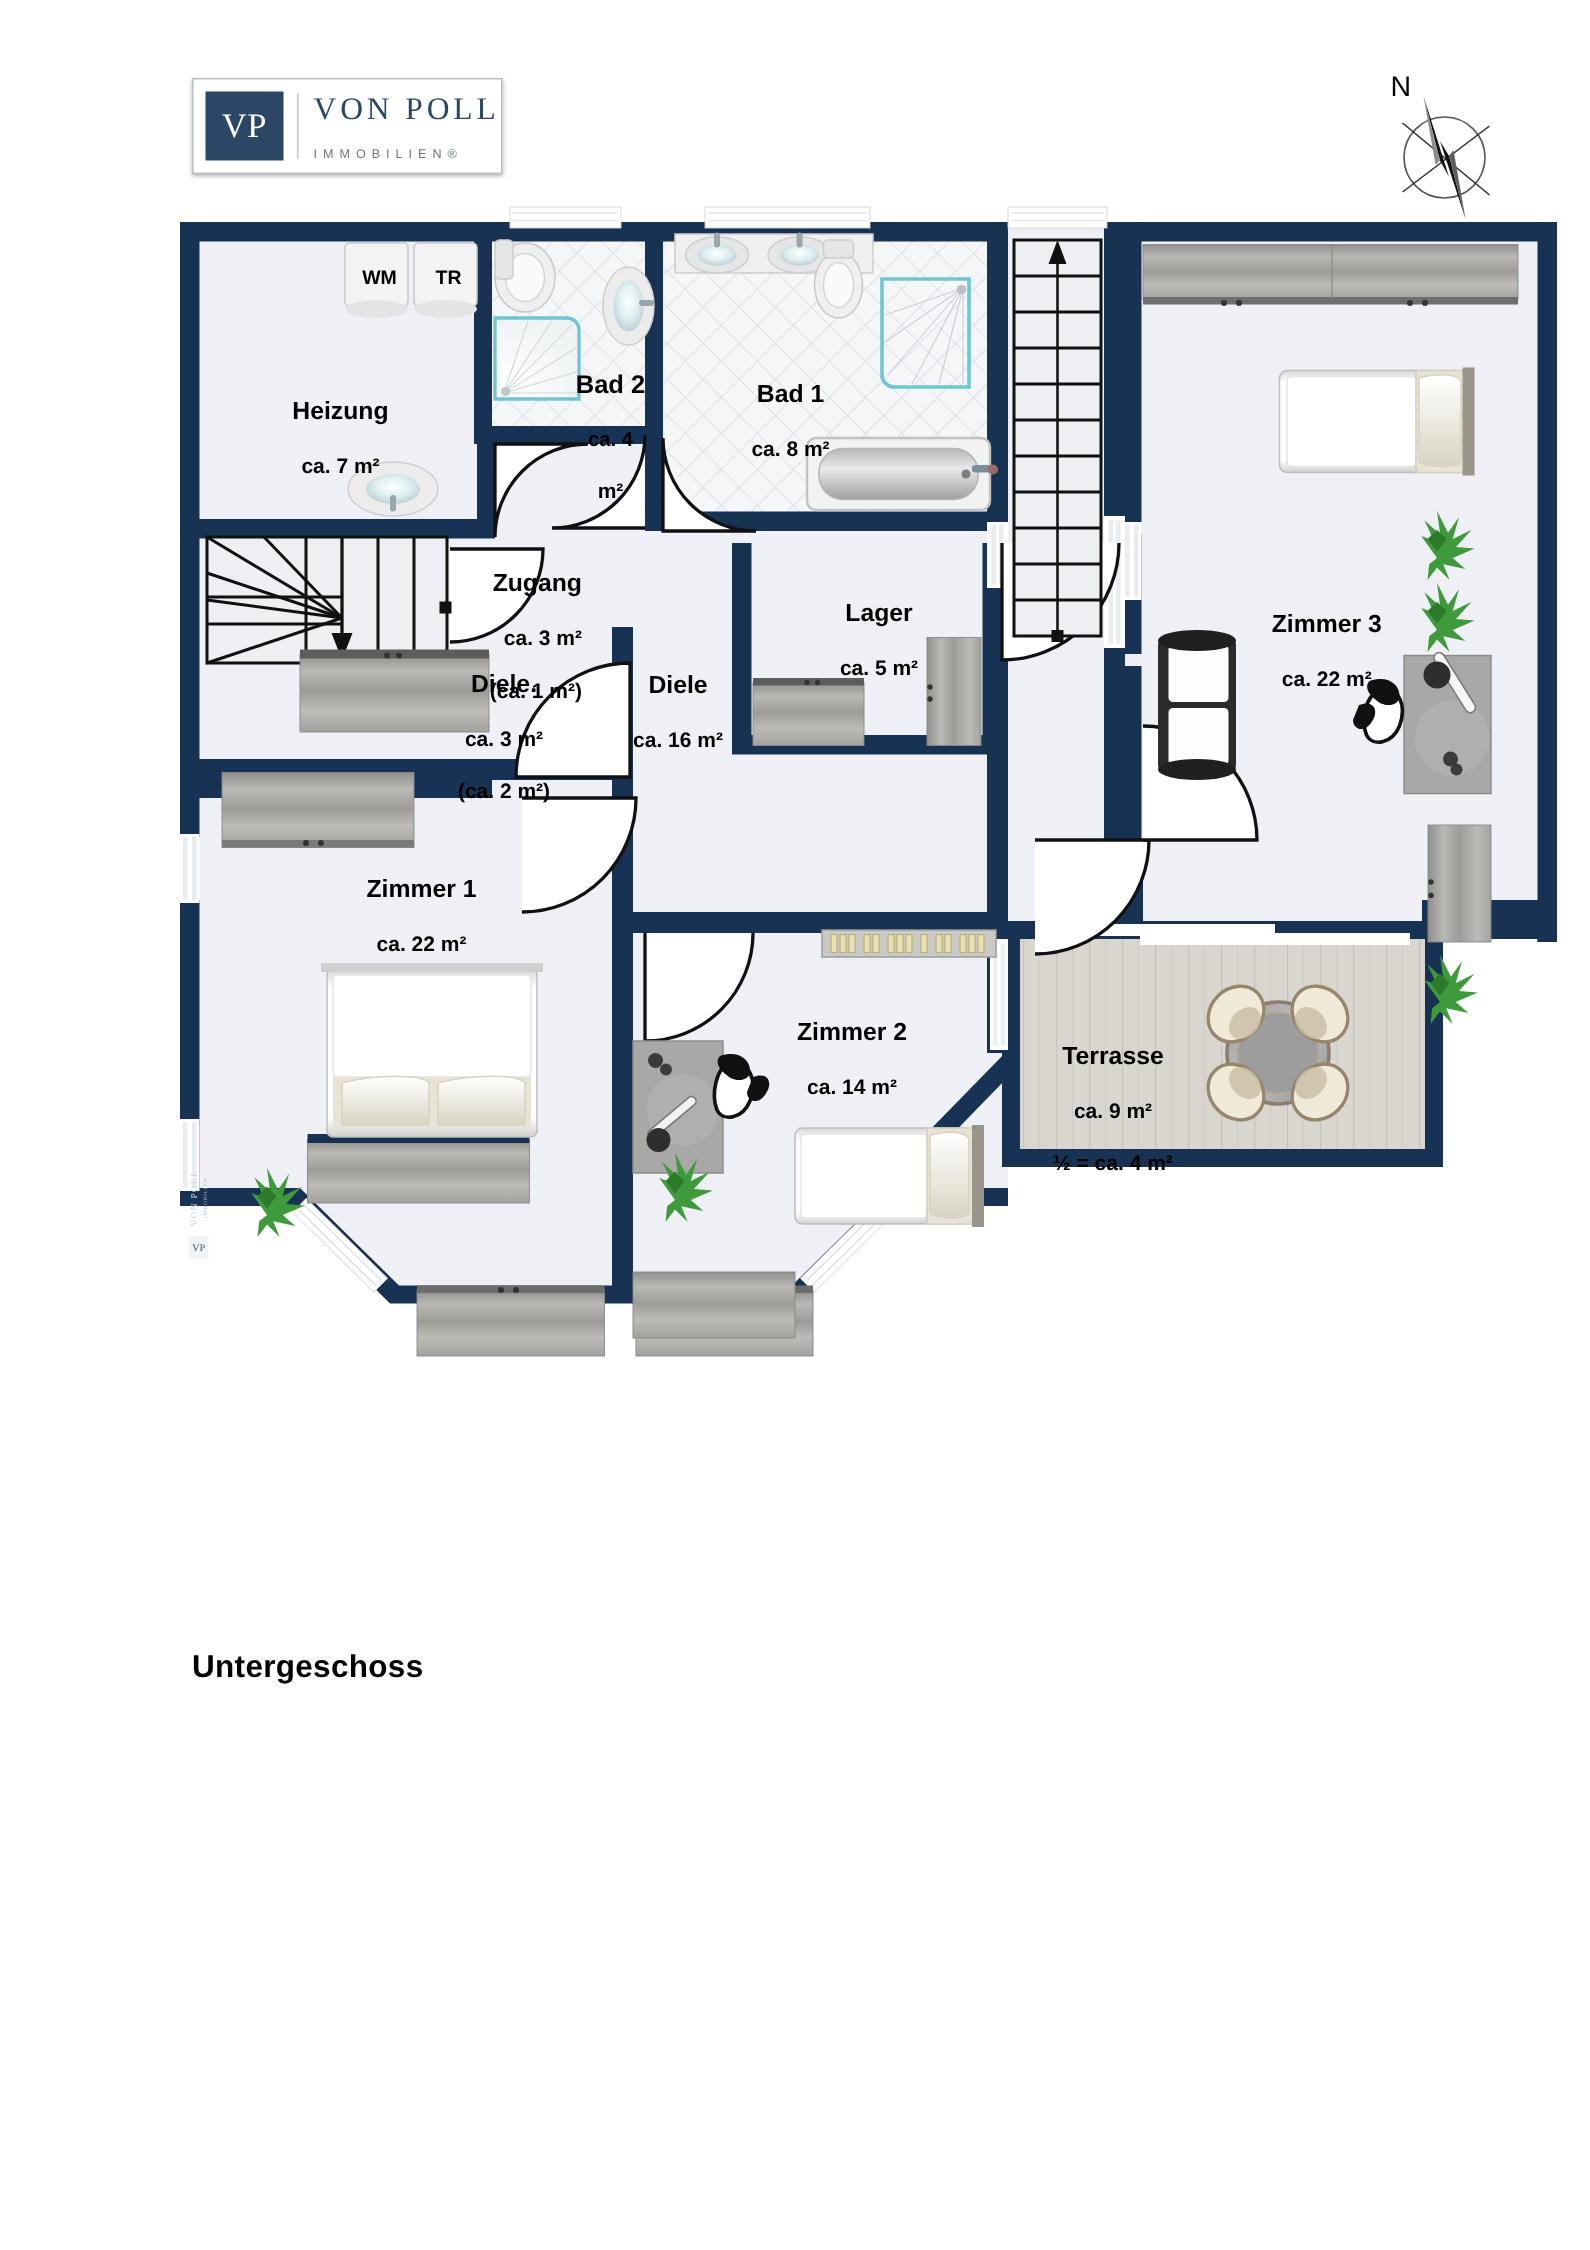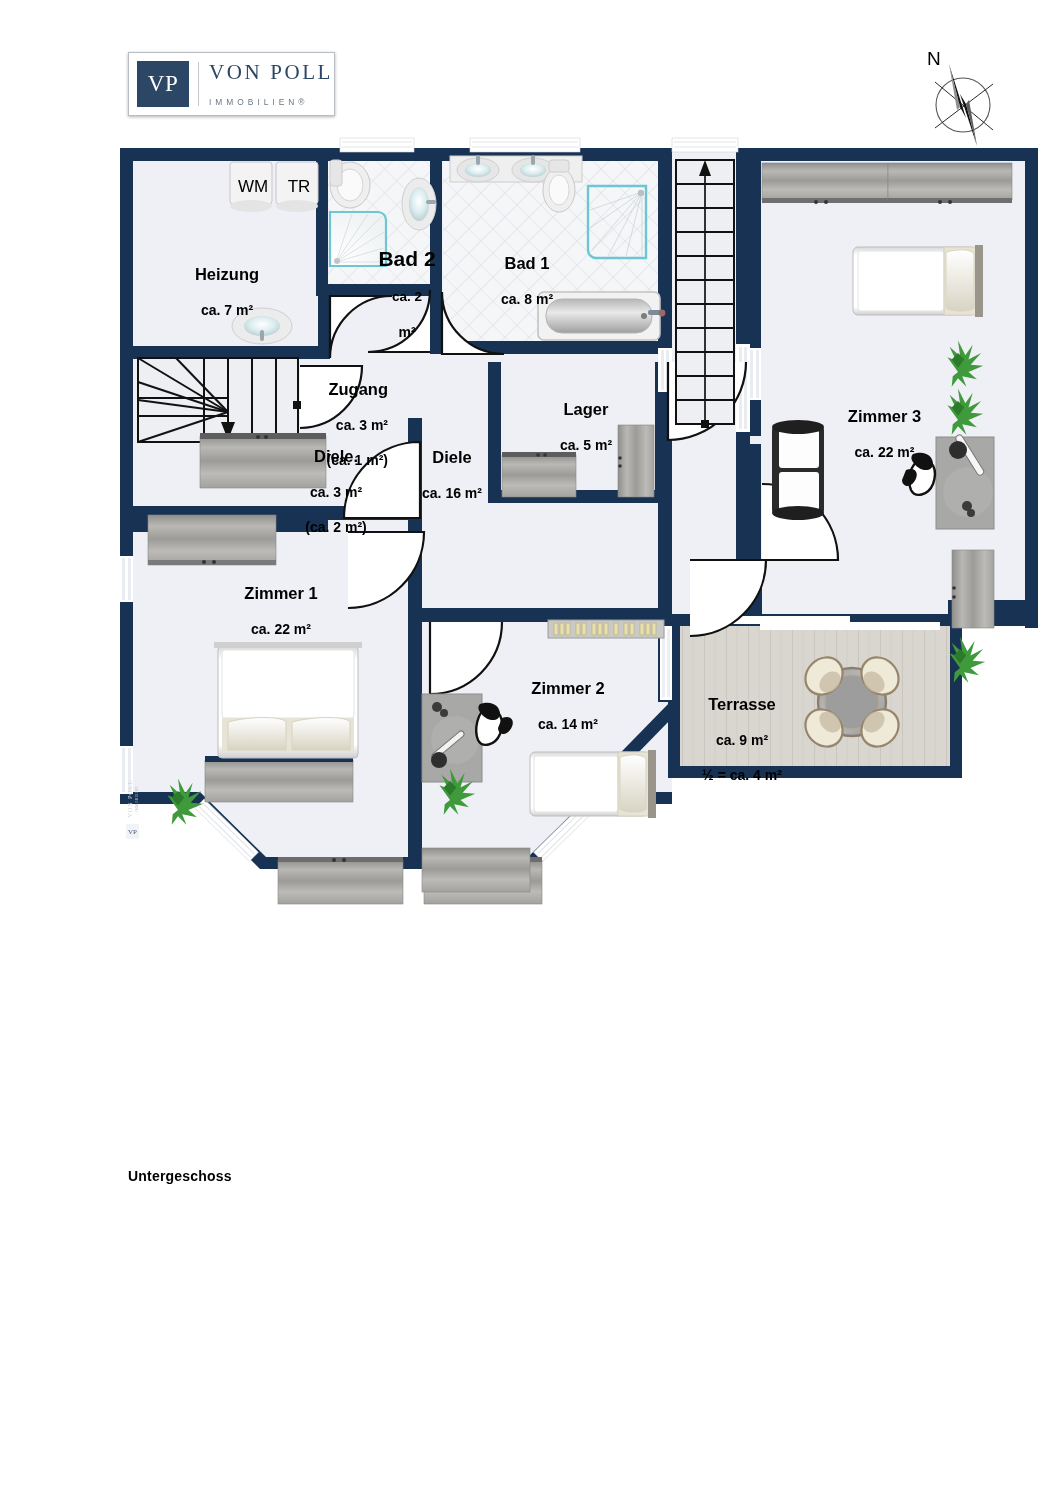--- a/index.html
+++ b/index.html
@@ -24,34 +24,34 @@
 
   
   #compass{position:absolute;left:905px;top:48px;width:110px;height:100px;}
   #compass-n{position:absolute;left:22px;top:0px;font-size:19px;font-weight:400;
              font-family:"Liberation Sans",sans-serif;}
 
   
   #plan{position:absolute;left:0;top:0;width:1060px;height:960px;}
 
   
-  #floor-label{position:absolute;left:128px;top:1168px;font-size:14px;
+  #floor-label{position:absolute;left:128px;top:1100px;font-size:21px;
                font-weight:bold;letter-spacing:.2px;}
 
   
   .rlabel{position:absolute;text-align:center;line-height:1.16;
           white-space:pre-line;pointer-events:none;}
   .rname{font-size:16.5px;font-weight:bold;display:block;}
   .rarea{font-size:14px;font-weight:bold;display:block;}
   .rarea2{font-size:14px;font-weight:bold;display:block;}
-  .small .rname{font-size:21px;}
+  .small .rname{font-size:17px;}
   .small .rarea{font-size:13.5px;}
 
   
-  .apptag{position:absolute;font-size:17px;font-weight:normal;
+  .apptag{position:absolute;font-size:13px;font-weight:bold;
           text-align:center;}
 
   
   #wm-wall{position:absolute;left:124px;top:762px;width:17px;height:86px;}
   #wm-txt{position:absolute;left:-24px;top:30px;width:66px;
           transform:rotate(-90deg);transform-origin:center center;
           font-family:"Liberation Serif",serif;font-size:6.2px;
           letter-spacing:.9px;color:#ccd3dd;text-align:center;line-height:1.4;}
   #wm-sub{font-size:3.4px;letter-spacing:.6px;color:#b6c0cd;display:block;}
   #wm-badge{position:absolute;left:2px;top:62px;width:13px;height:15px;
@@ -625,21 +625,21 @@
 <div class="apptag" style="left:234px;top:177px;width:38px;">WM</div>
 <div class="apptag" style="left:280px;top:177px;width:38px;">TR</div>
 
 <div class="rlabel" style="left:152px;top:246px;width:150px;">
   <span class="rname">Heizung</span>
   <span class="rarea">ca. 7 m²</span>
 </div>
 
 <div class="rlabel small" style="left:372px;top:228px;width:70px;">
   <span class="rname">Bad 2</span>
-  <span class="rarea">ca. 2</span>
+  <span class="rarea">ca. 4</span>
   <span class="rarea2">m²</span>
 </div>
 
 <div class="rlabel" style="left:462px;top:235px;width:130px;">
   <span class="rname">Bad 1</span>
   <span class="rarea">ca. 8 m²</span>
 </div>
 
 <div class="rlabel" style="left:812px;top:388px;width:145px;">
   <span class="rname">Zimmer 3</span>

